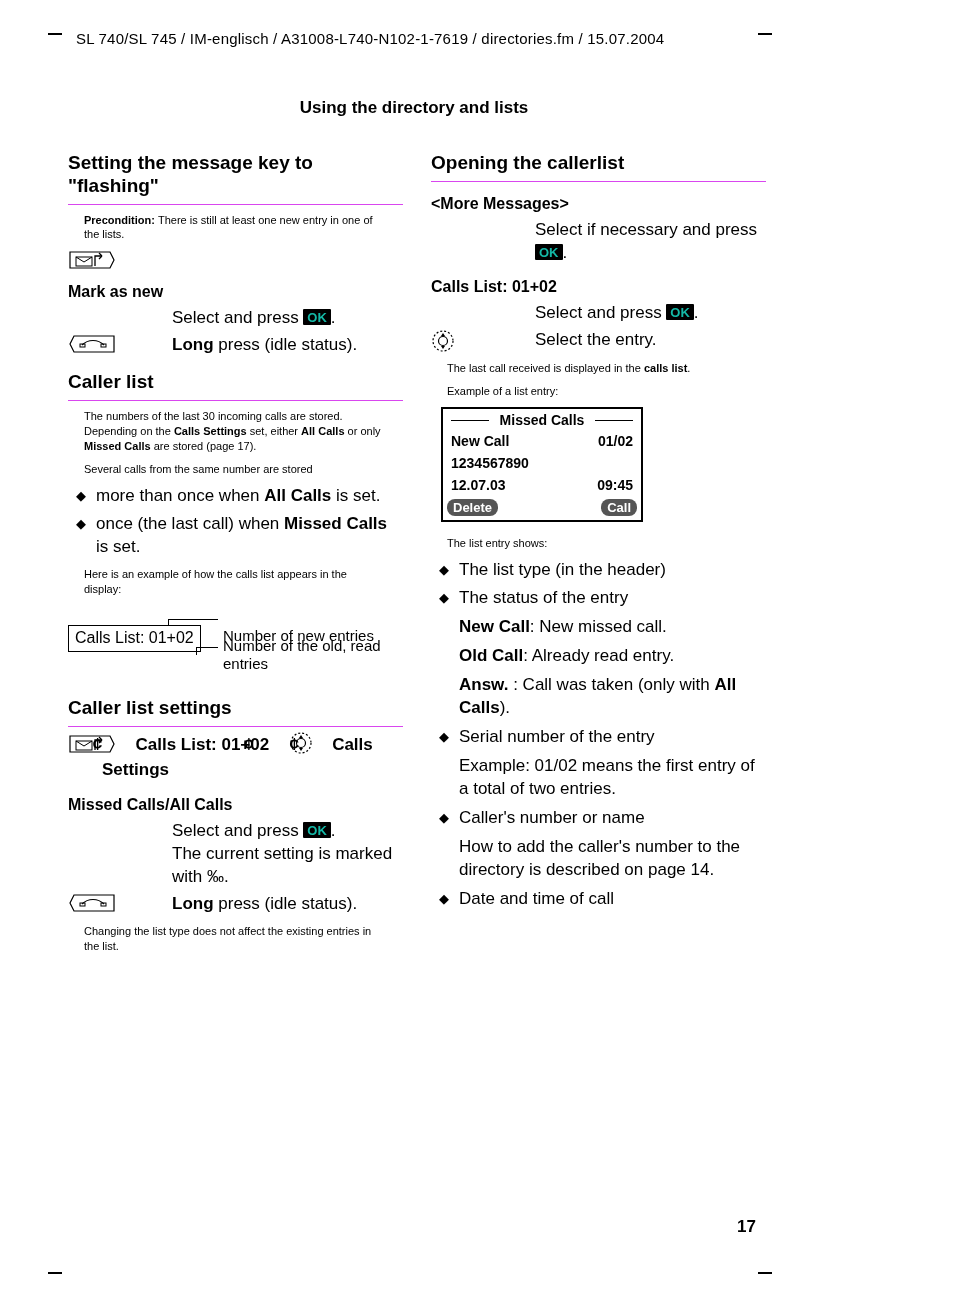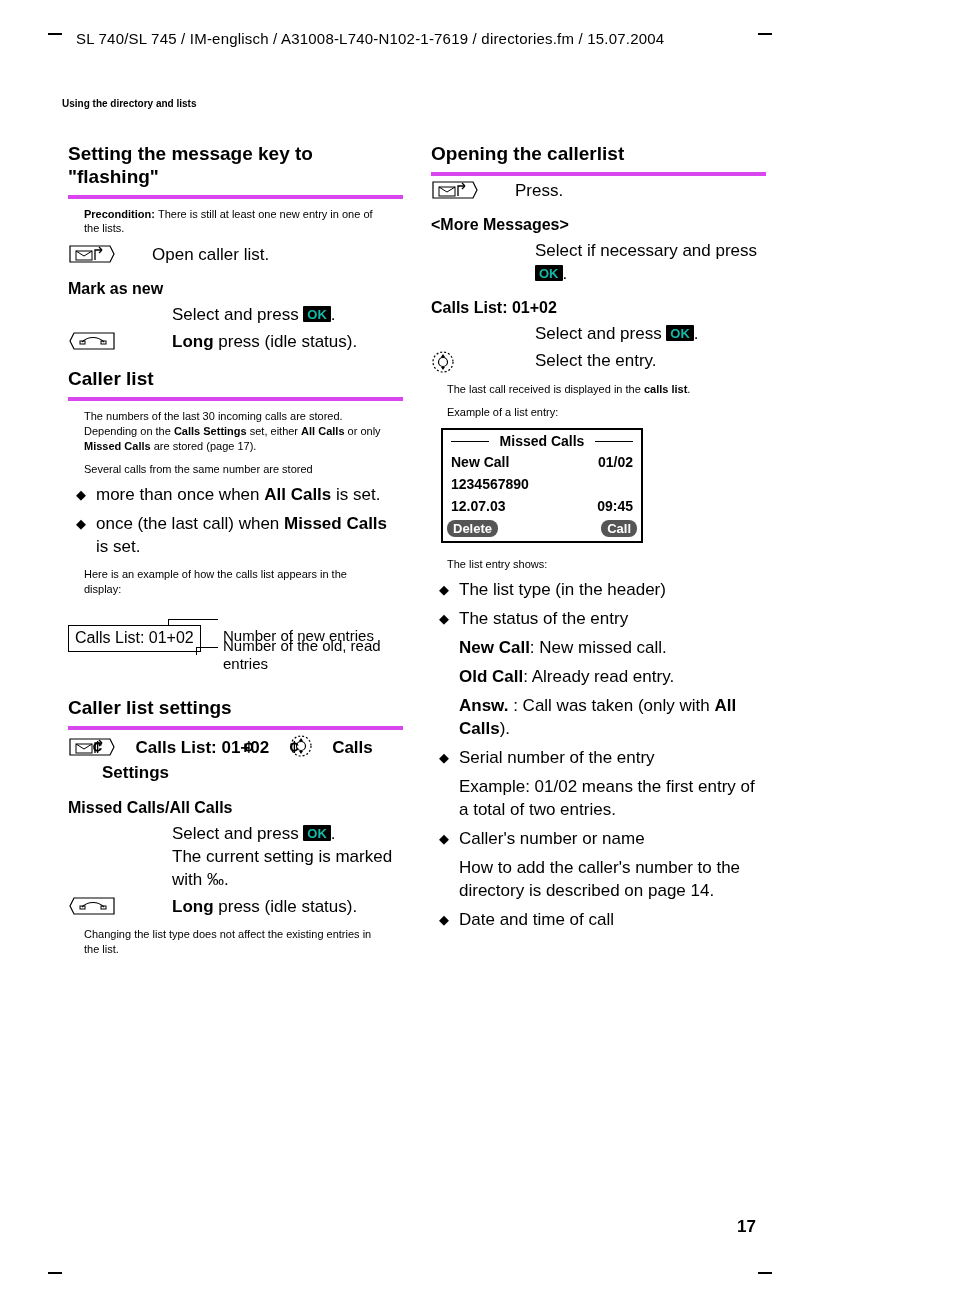--- a/index.html
+++ b/index.html
@@ -23,40 +23,40 @@
   .crop-right-top   { right: 62px; top: 33px;  width: 14px; height: 2px; }
   .crop-left-bot    { left: 48px; bottom: 33px; width: 14px; height: 2px; }
   .crop-right-bot   { right: 62px; bottom: 33px; width: 14px; height: 2px; }
 
   .header-line {
     font-size: 15px;
     letter-spacing: 0.2px;
     padding: 0 14px 4px 14px;
   }
   .running-head {
-    text-align: left;
-    font-size: 10px;
+    text-align: center;
+    font-size: 17px;
     font-weight: bold;
     margin: 47px 6px 0 0;
   }
 
   .columns {
     display: flex;
     gap: 28px;
     margin-top: 20px;
     padding: 0 6px;
   }
   .col { flex: 1 1 0; min-width: 0; }
 
   h3.section {
     font-size: 19px;
     font-weight: bold;
     margin: 14px 0 4px 0;
     padding-bottom: 6px;
-    border-bottom: 4px solid #d946ef;
+    border-bottom: 1px solid #d946ef;
     line-height: 1.2;
   }
   h4.subhead {
     font-size: 17px;
     font-weight: bold;
     margin: 12px 0 6px 0;
     line-height: 1.2;
   }
 
   p { font-size: 11px; line-height: 1.35; margin: 8px 16px; }
@@ -247,21 +247,20 @@
           <span class="key-icon">
               <svg viewBox="0 0 48 20">
                 <path d="M2 2 L42 2 L46 10 L42 18 L2 18 Z" fill="none" stroke="#000" stroke-width="1.2"></path>
                 <rect x="8" y="7" width="16" height="9" fill="none" stroke="#000" stroke-width="1"></rect>
                 <path d="M8 7 L16 12 L24 7" fill="none" stroke="#000" stroke-width="1"></path>
                 <path d="M27 16 L27 6 L34 6" fill="none" stroke="#000" stroke-width="1.3"></path>
                 <path d="M34 6 L31 3 M34 6 L31 9" fill="none" stroke="#000" stroke-width="1.3"></path>
               </svg>
             </span>
         </span>
-        <span class="txt">Open caller list.</span>
       </div>
 
       <h4 class="subhead" style="font-size:16px;">Mark as new</h4>
       <div class="row indent">
         <span class="ic"></span>
         <span class="txt"><span>Select and press </span><span class="ok-badge">OK</span>.</span>
       </div>
 
       <div class="row indent">
         <span class="ic">
@@ -347,34 +346,20 @@
         <span class="txt"><span class="b">Long</span><span> press (idle status).</span></span>
       </div>
 
       <p>Changing the list type does not affect the existing entries in the list.</p>
     </div>
 
     <div class="col">
 
       <h3 class="section">Opening the callerlist</h3>
 
-      <div class="row">
-        <span class="ic">
-          <span class="key-icon">
-              <svg viewBox="0 0 48 20">
-                <path d="M2 2 L42 2 L46 10 L42 18 L2 18 Z" fill="none" stroke="#000" stroke-width="1.2"></path>
-                <rect x="8" y="7" width="16" height="9" fill="none" stroke="#000" stroke-width="1"></rect>
-                <path d="M8 7 L16 12 L24 7" fill="none" stroke="#000" stroke-width="1"></path>
-                <path d="M27 16 L27 6 L34 6" fill="none" stroke="#000" stroke-width="1.3"></path>
-                <path d="M34 6 L31 3 M34 6 L31 9" fill="none" stroke="#000" stroke-width="1.3"></path>
-              </svg>
-            </span>
-        </span>
-        <span class="txt">Press.</span>
-      </div>
 
       <h4 class="subhead" style="font-size:16px;">&lt;More Messages&gt;</h4>
       <div class="row indent">
         <span class="ic"></span>
         <span class="txt"><span>Select if necessary and press </span><span class="ok-badge">OK</span>.</span>
       </div>
 
       <h4 class="subhead" style="font-size:16px;">Calls List: 01+02</h4>
       <div class="row indent">
         <span class="ic"></span>

